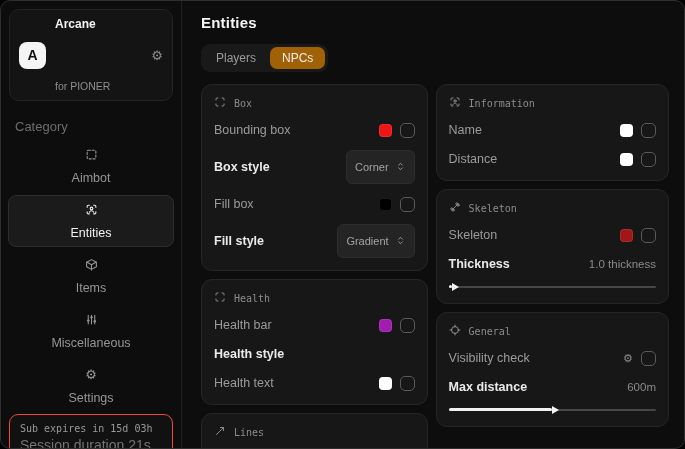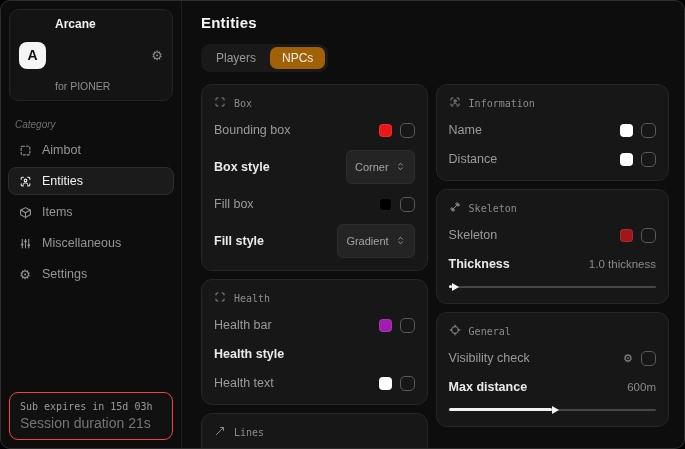--- a/index.html
+++ b/index.html
@@ -19,25 +19,25 @@
     margin:8px; padding:7px 9px; display:flex; align-items:center; gap:9px;
     background:#141414; border:1px solid #242424; border-radius:10px;
   }
   .logo {
     width:27px; height:27px; border-radius:8px; background:#f5f5f5; color:#111;
     display:flex; align-items:center; justify-content:center; font-weight:bold; font-size:14px;
   }
   .brand-name { font-size:12px; font-weight:bold; color:#f2f2f2; line-height:1.25; }
   .brand-sub { font-size:10.5px; color:#8d8d8d; line-height:1.25;margin-top:48px; }
   .brand-gear { margin-left:auto; color:#8a8a8a; font-size:13px; line-height:1; cursor:pointer; }
-  .category { margin:10px 14px 4px; font-size:10px; color:#6d6d6d;font-style:italic; }
+  .category { margin:10px 14px 4px; font-size:13px; color:#6d6d6d; }
   .nav { display:flex; flex-direction:column; gap:3px; padding:2px 7px; }
   .nav-item {
     display:flex; align-items:center; gap:10px; padding:6px 9px; border-radius:8px;
-    font-size:12.5px; color:#969696; border:1px solid transparent; cursor:pointer;
+    font-size:12.5px; color:#969696; border:1px solid transparent; cursor:pointer;flex-direction:column;
   }
   .nav-item.active { background:#1b1b1b; border-color:#2d2d2d; color:#f2f2f2; }
   .nav-icon { width:14px; height:14px; display:inline-flex; align-items:center; justify-content:center; }
   .nav-icon svg { width:13px; height:13px; }
   .gear-glyph { font-size:13px; line-height:1; }
   .status-card {
     margin:auto 8px 8px; padding:8px 10px;
     border:1px solid #ef4444; border-radius:9px; background:#111;
   }
   .status-line1 { font-family:"DejaVu Sans Mono", monospace; font-size:10px; color:#9a9a9a; }

